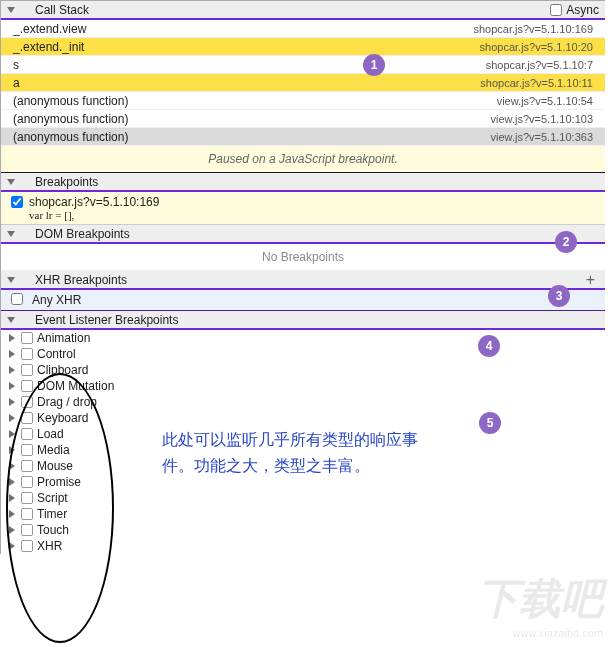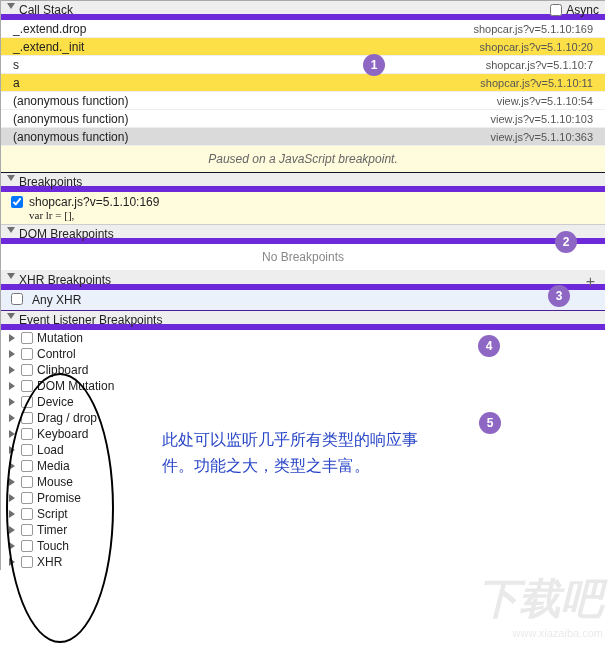--- a/index.html
+++ b/index.html
@@ -1,18 +1,18 @@
 <!DOCTYPE html>
 <html><head>
 <meta charset="utf-8">
 <style>
 *{box-sizing:border-box;margin:0;padding:0;font-family:'Lucida Grande','Segoe UI',Arial,sans-serif;font-size:12px;color:#222}
 body{background:#fff;width:613px;height:647px;overflow:hidden;position:relative}
 .panel{border:1px solid #aaa;border-right:none;border-bottom:none;margin:0 8px 0 0}
-.hdr{background:#eee;border-bottom:6px solid #6d28d9;padding:2px 6px;display:flex;align-items:flex-start;gap:4px;height:19px}
+.hdr{background:#eee;border-bottom:2px solid #6d28d9;padding:2px 6px;display:flex;align-items:center;gap:20px;height:19px}
 .tri{width:0;height:0;border-left:4px solid transparent;border-right:4px solid transparent;border-top:6px solid #6e6e6e;display:inline-block}
 .tri-r{width:0;height:0;border-top:4px solid transparent;border-bottom:4px solid transparent;border-left:6px solid #6e6e6e;display:inline-block;margin-right:2px}
 .hdr-title{flex:1}
 .row{display:flex;align-items:center;padding:2px 12px;height:18px;border-bottom:1px solid #eee}
 .row.alt{background:#fde047}
 .row.sel{background:#dadada}
 .fn{flex:1}
 .loc{color:#555;font-size:11px}
 .pause-msg{background:#fffbdd;text-align:center;font-style:italic;color:#666;padding:6px 0;border-bottom:1px solid #0f172a}
 .bp-row{background:#fffbdd;padding:3px 10px;border-bottom:1px solid #ccc}
@@ -40,21 +40,21 @@
   <div class="hdr">
     <span class="tri"></span>
     <span class="hdr-title">Call Stack</span>
     <label class="async-box">
       <input type="checkbox" class="cb" style="">
       <span>Async</span>
     </label>
   </div>
   <div id="frames">
       <div class="row">
-        <span class="fn">_.extend.drop</span>
+        <span class="fn">_.extend.view</span>
         <span class="loc">shopcar.js?v=5.1.10:169</span>
       </div>
       <div class="row alt">
         <span class="fn">_.extend._init</span>
         <span class="loc">shopcar.js?v=5.1.10:20</span>
       </div>
       <div class="row">
         <span class="fn">s</span>
         <span class="loc">shopcar.js?v=5.1.10:7</span>
       </div>
@@ -106,41 +106,36 @@
   </div>
 
   <div class="hdr">
     <span class="tri"></span>
     <span class="hdr-title">Event Listener Breakpoints</span>
   </div>
   <div class="evlist" id="evlist">
       <div class="evcat">
         <span class="tri-r"></span>
         <span class="cbx"></span>
-        <span>Mutation</span>
+        <span>Animation</span>
       </div>
       <div class="evcat">
         <span class="tri-r"></span>
         <span class="cbx"></span>
         <span>Control</span>
       </div>
       <div class="evcat">
         <span class="tri-r"></span>
         <span class="cbx"></span>
         <span>Clipboard</span>
       </div>
       <div class="evcat">
         <span class="tri-r"></span>
         <span class="cbx"></span>
         <span>DOM Mutation</span>
-      </div>
-      <div class="evcat">
-        <span class="tri-r"></span>
-        <span class="cbx"></span>
-        <span>Device</span>
       </div>
       <div class="evcat">
         <span class="tri-r"></span>
         <span class="cbx"></span>
         <span>Drag / drop</span>
       </div>
       <div class="evcat">
         <span class="tri-r"></span>
         <span class="cbx"></span>
         <span>Keyboard</span>

